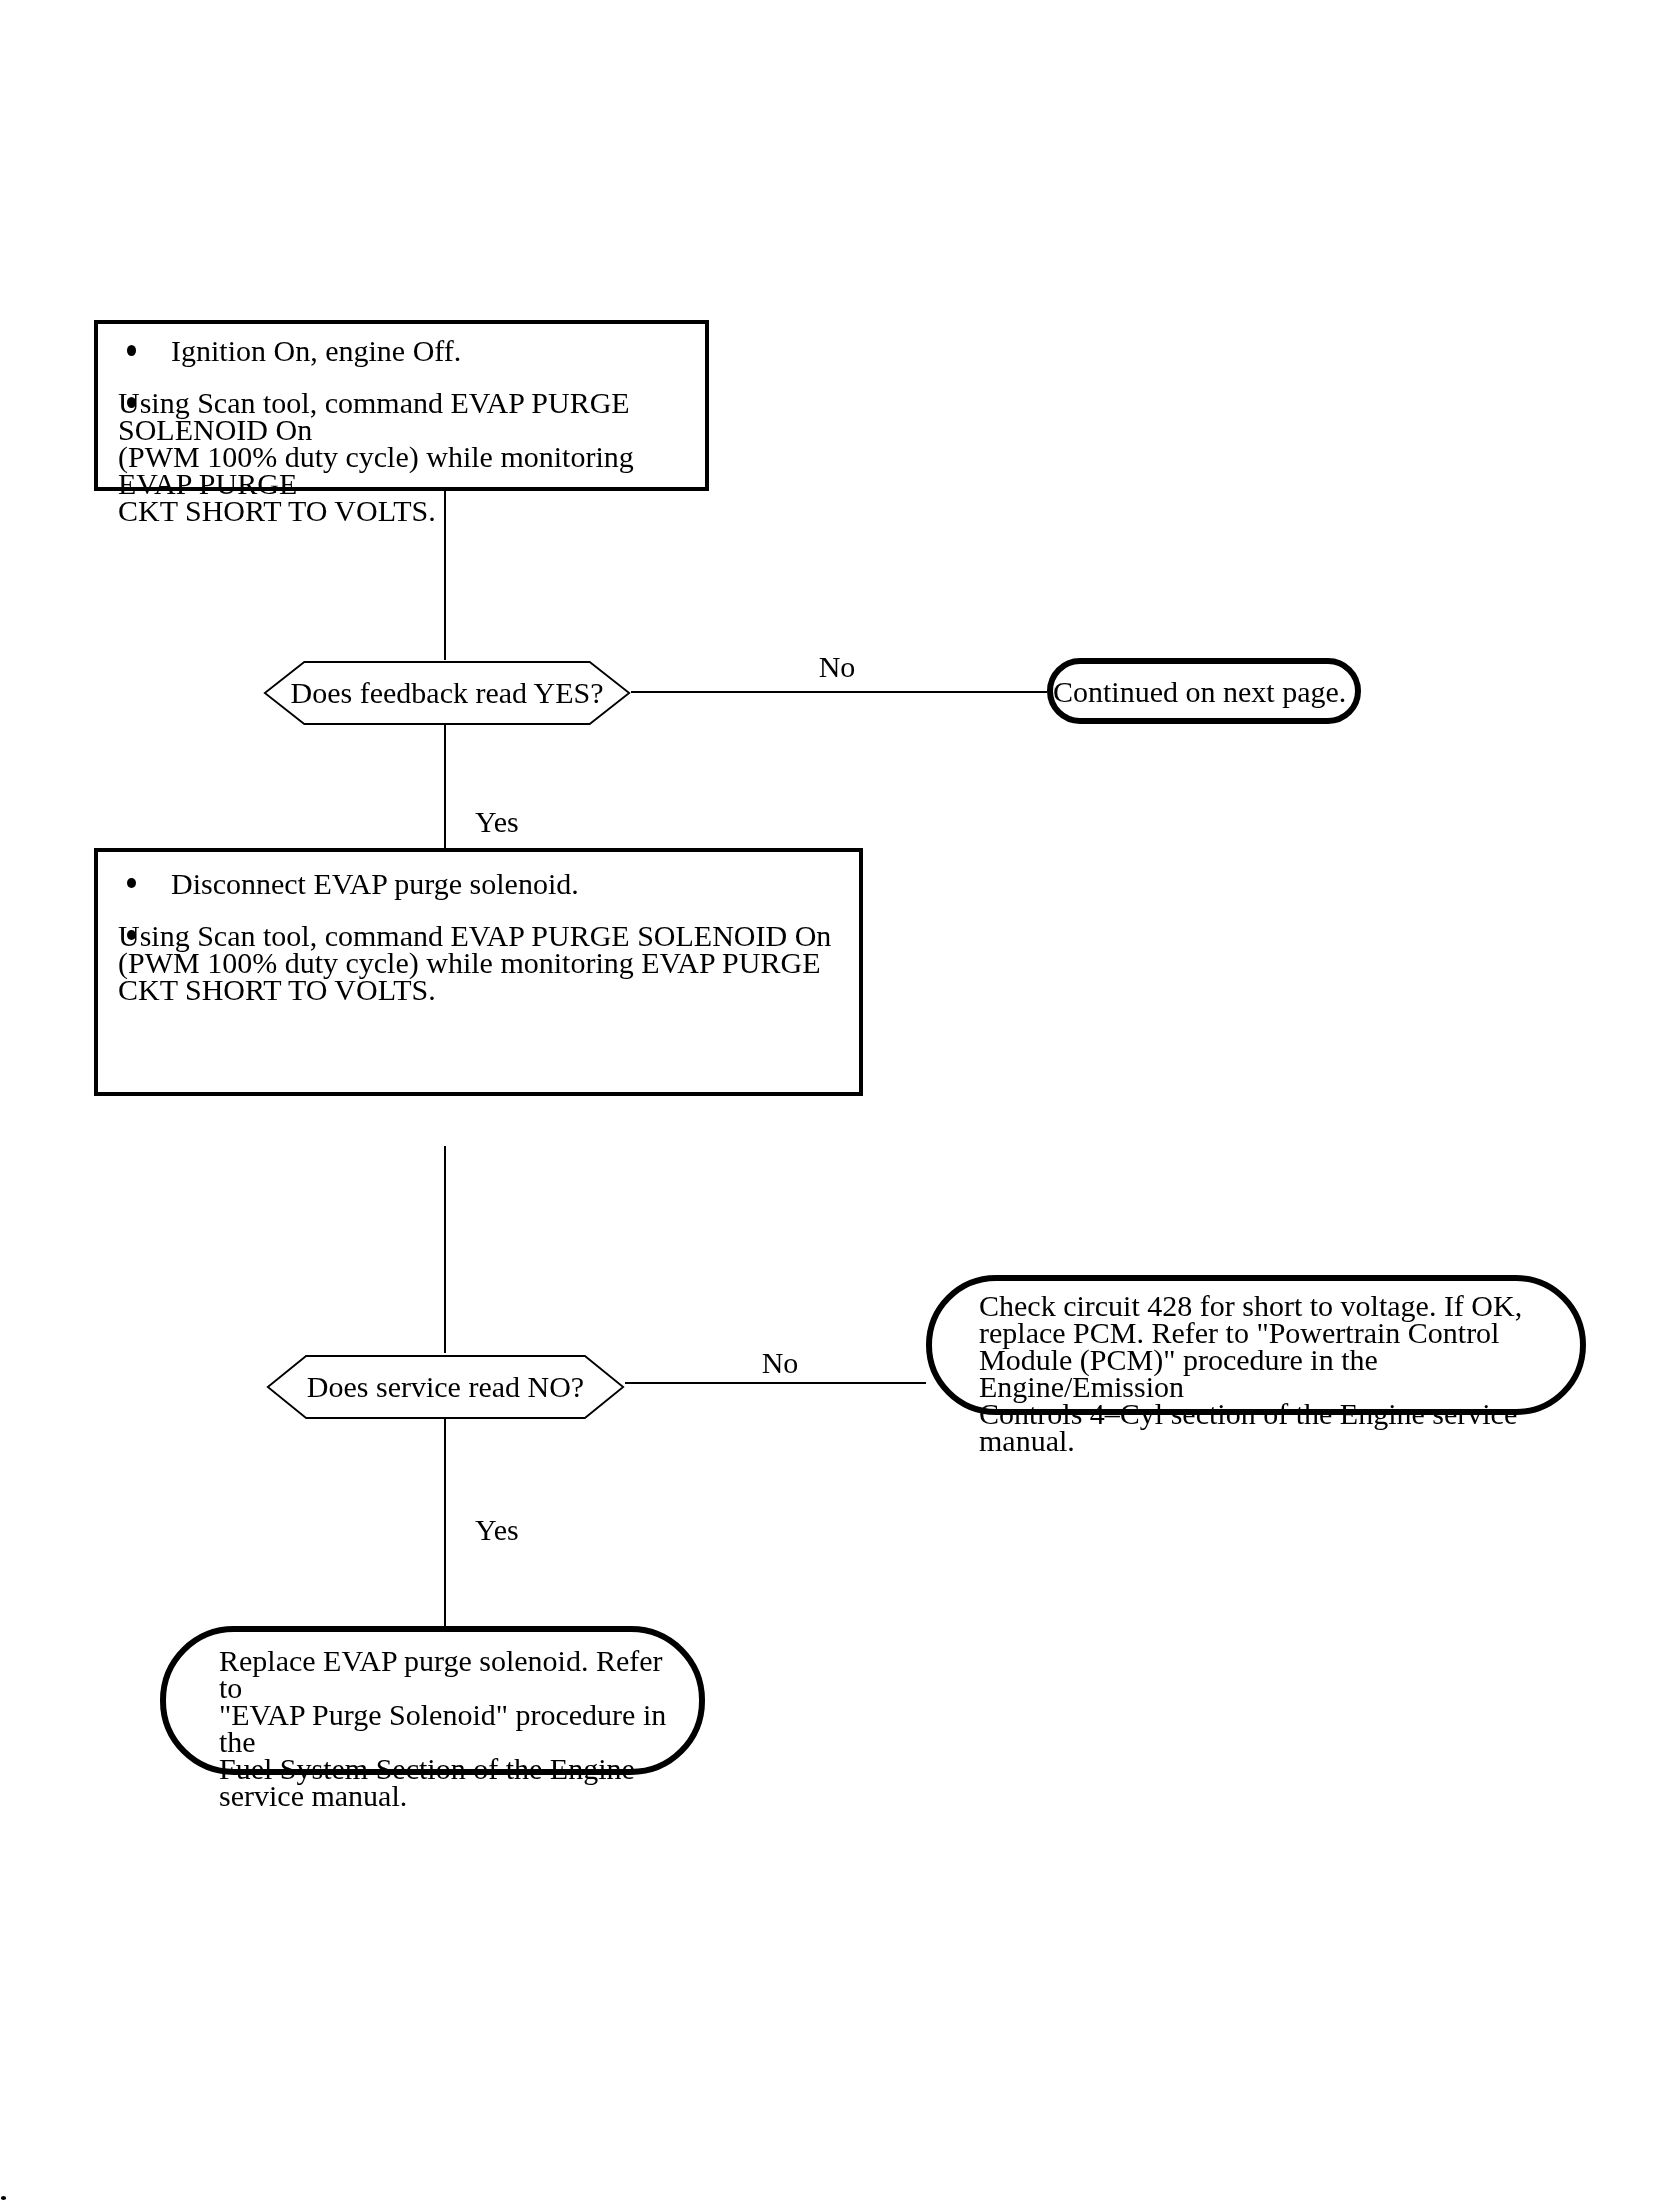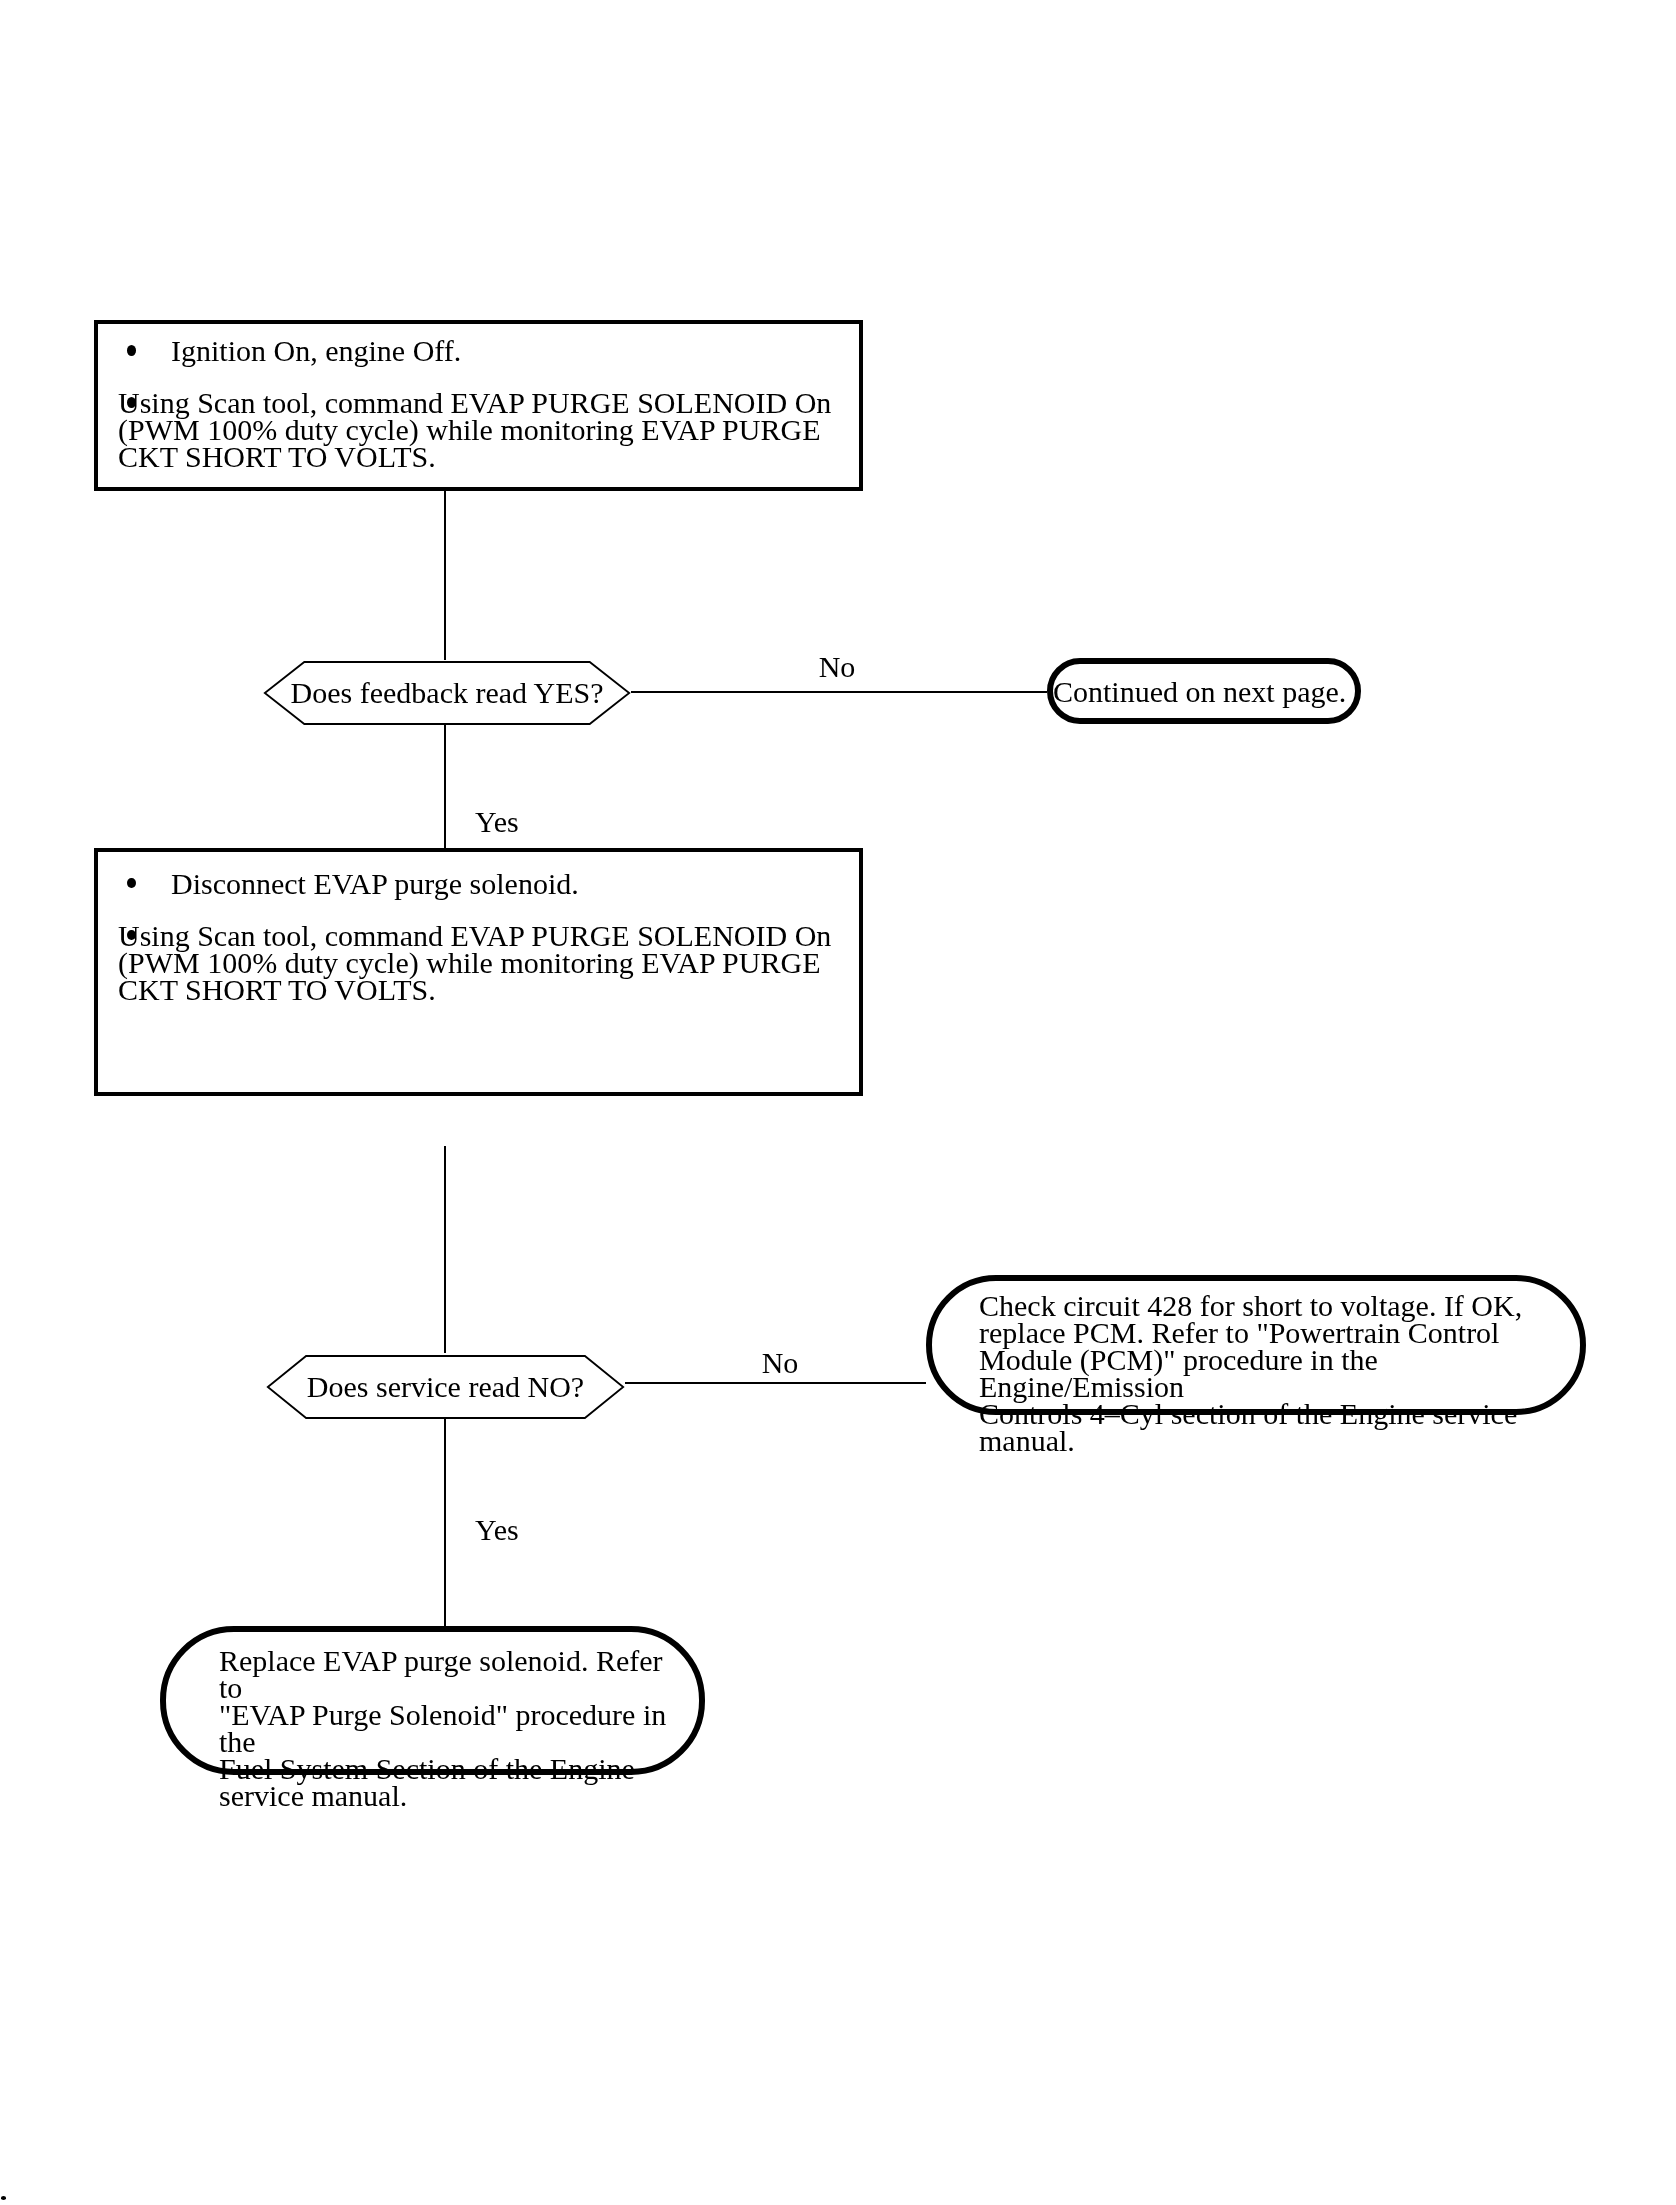--- a/index.html
+++ b/index.html
@@ -46,21 +46,21 @@
   
   .artifact { position:absolute; left:1.2px; top:2196px; width:4.9px; height:3.6px;
               background:#000; border-radius:50%; }
 </style>
 </head>
 <body>
 
 <div class="page">
 
 
-  <div class="stepbox" style="left:94px; top:320px; width:769px; height:171px; padding:13.4px 18px 0 0;">
+  <div class="stepbox" style="left:94px; top:320px; width:615px; height:171px; padding:13.4px 18px 0 0;">
     <ul>
       <li>
         <span class="dot"></span>
         <span class="btext">Ignition On, engine Off.</span>
       </li>
       <li>
         <span class="dot"></span>
         <span class="btext">Using Scan tool, command EVAP PURGE SOLENOID On
 (PWM 100% duty cycle) while monitoring EVAP PURGE
 CKT SHORT TO VOLTS.</span>

